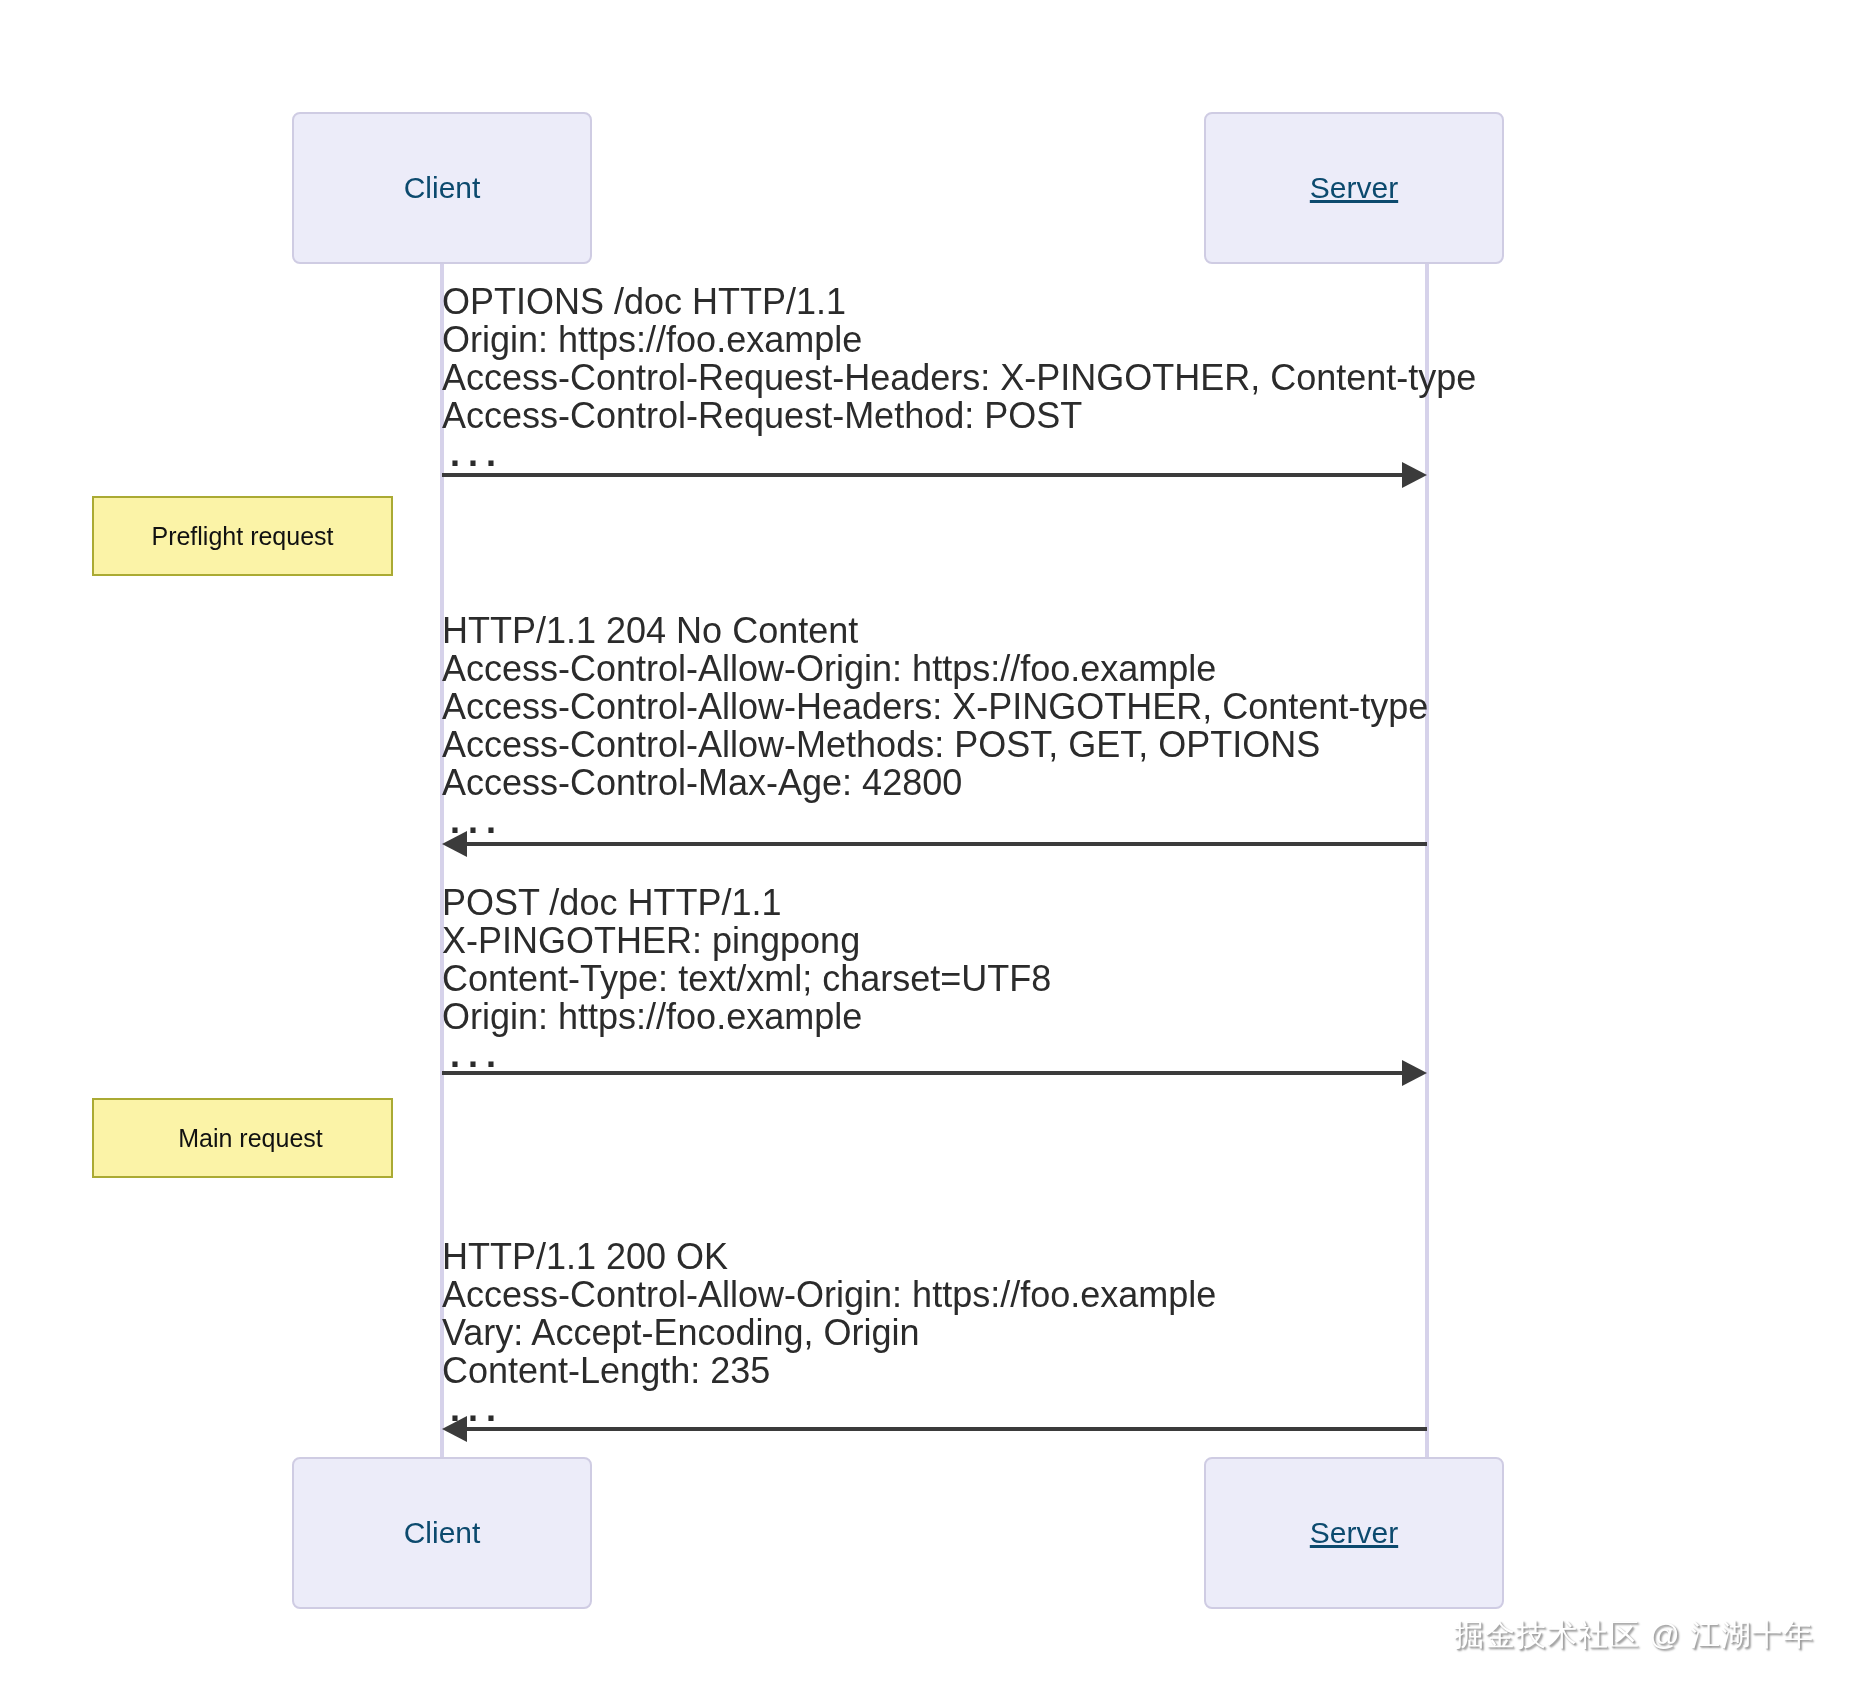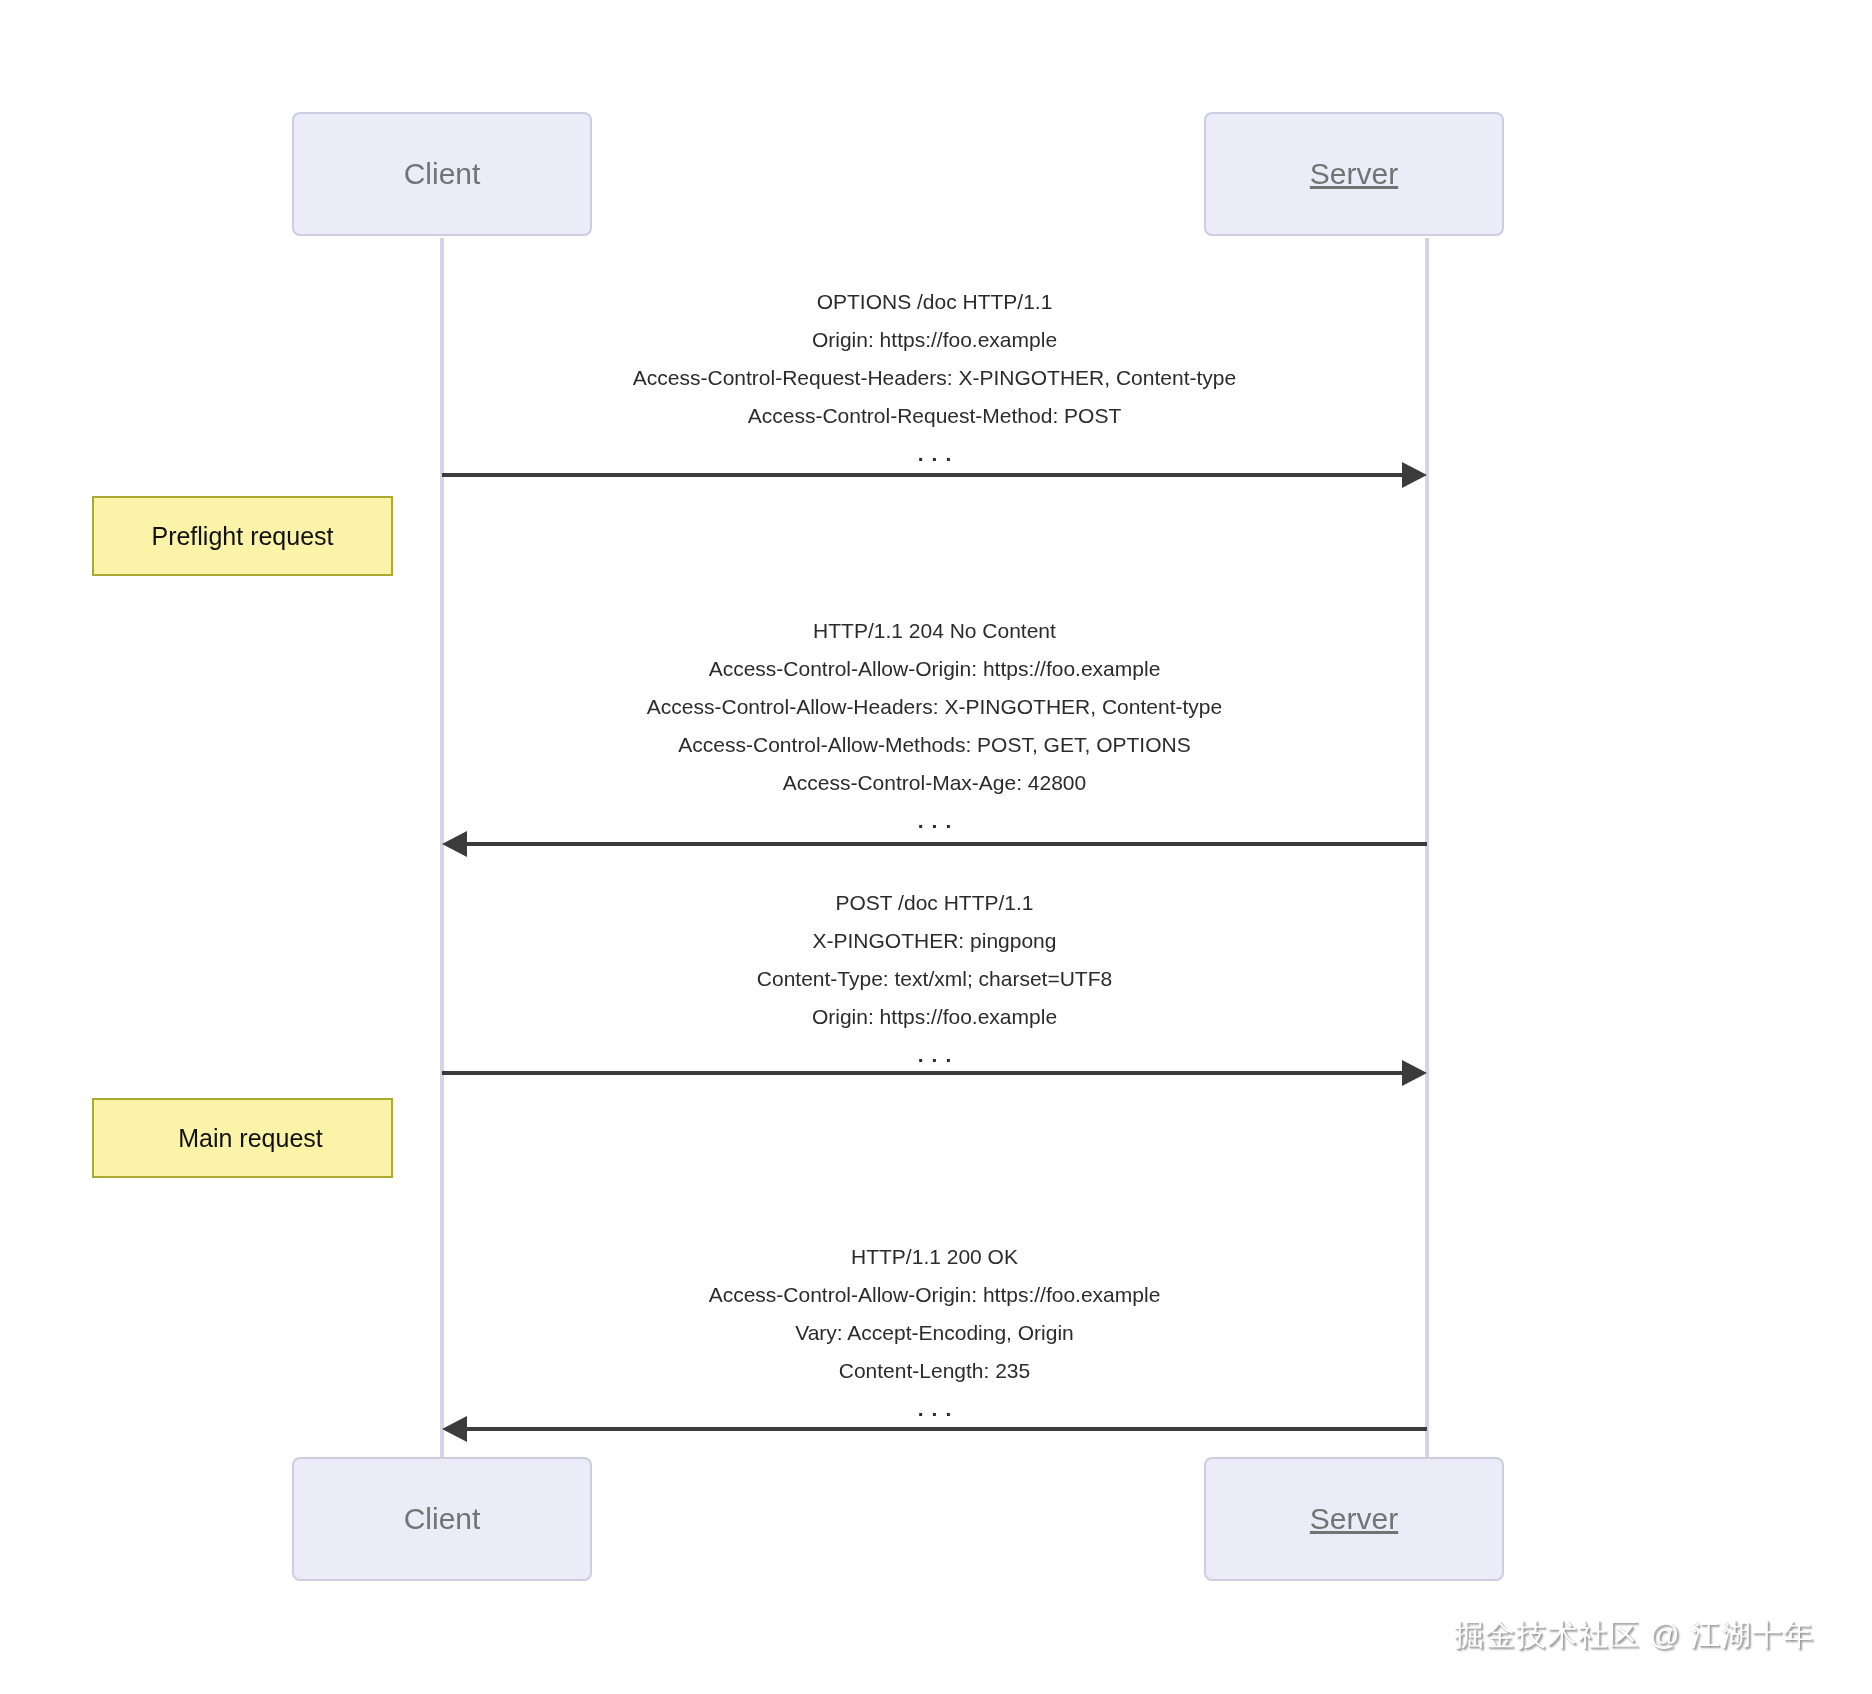--- a/index.html
+++ b/index.html
@@ -21,35 +21,35 @@
   .canvas { position: absolute; inset: 0; }
 
   .lifeline {
     position: absolute; top: 238px; height: 1221px; width: 4px;
     background: var(--lifeline); z-index: 1;
   }
   #ll-client { left: 440px; }
   #ll-server { left: 1425px; }
 
   .actor {
-    position: absolute; width: 300px; height: 124px;
+    position: absolute; width: 300px; height: 152px;
     background: var(--actor_fill);
     border: 2px solid var(--actor_border);
     border-radius: 8px;
     display: flex; align-items: center; justify-content: center;
-    font-size: 30px; color: #737373; z-index: 2;
+    font-size: 30px; color: #0c4a6e; z-index: 2;
   }
   .actor.client { left: 292px; }
   .actor.server { left: 1204px; text-decoration: underline; }
   .actor.top { top: 112px; }
   .actor.bottom { top: 1457px; }
 
   .msg {
     position: absolute; left: 442px; width: 985px;
-    text-align: center; font-size: 21px; line-height: 38px;
+    font-size: 36px; line-height: 38px;
     color: var(--text); z-index: 2; white-space: nowrap;
   }
   #msg-1 { top: 283px; }
   #msg-2 { top: 612px; }
   #msg-3 { top: 884px; }
   #msg-4 { top: 1238px; }
   .msg-line { height: 38px; }
   .msg-line.ellipsis { font-weight: 700; letter-spacing: 8px; padding-left: 8px; }
 
   .arrow { position: absolute; left: 442px; width: 985px; height: 26px; z-index: 2; }

